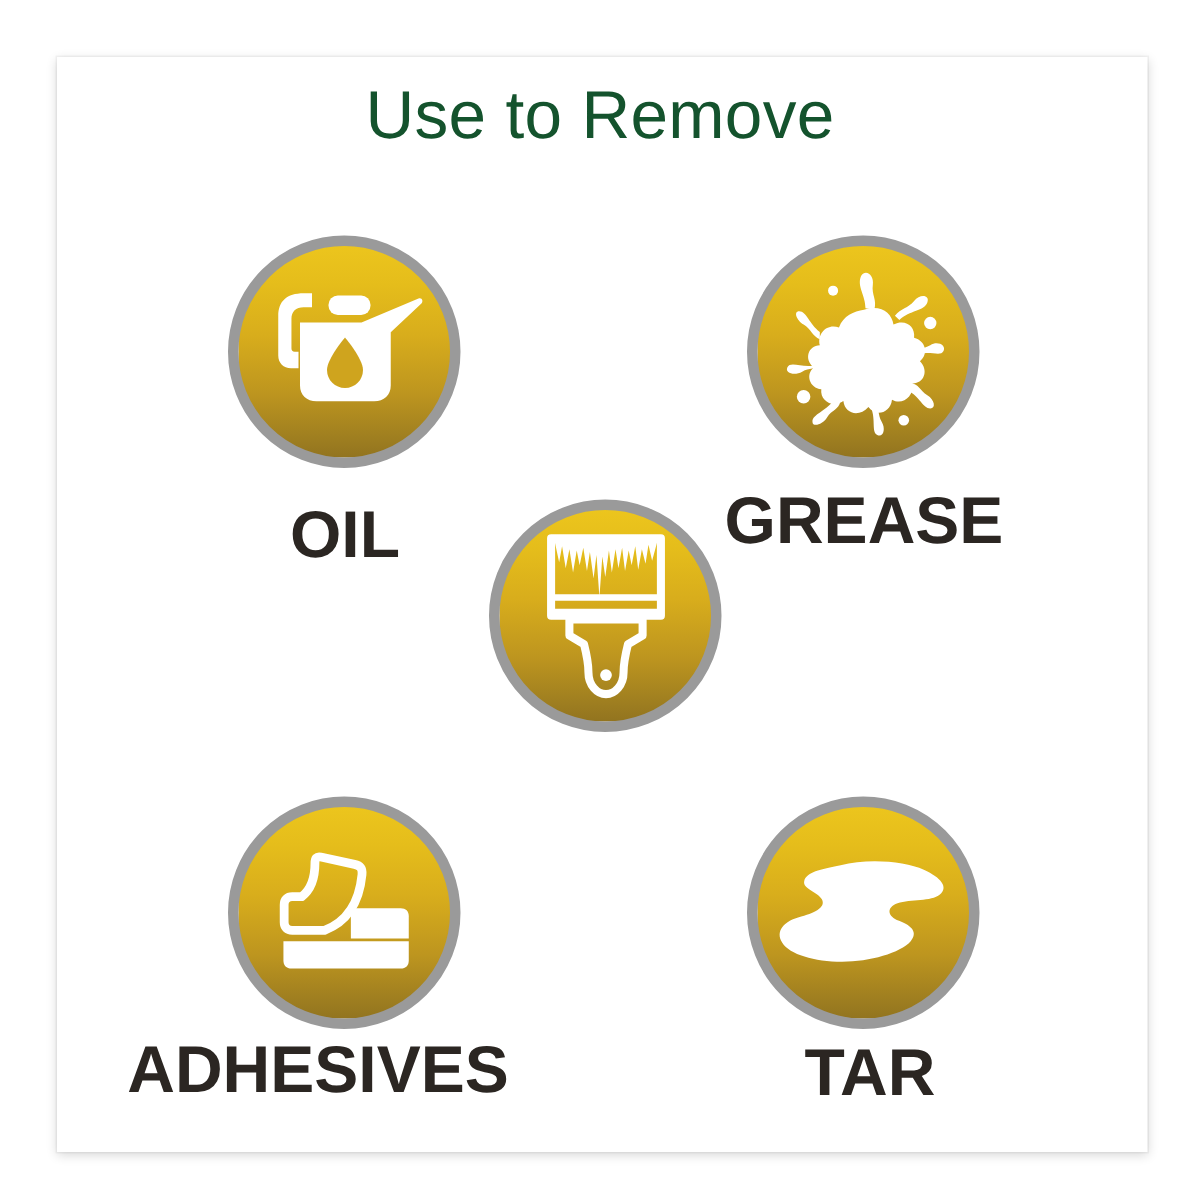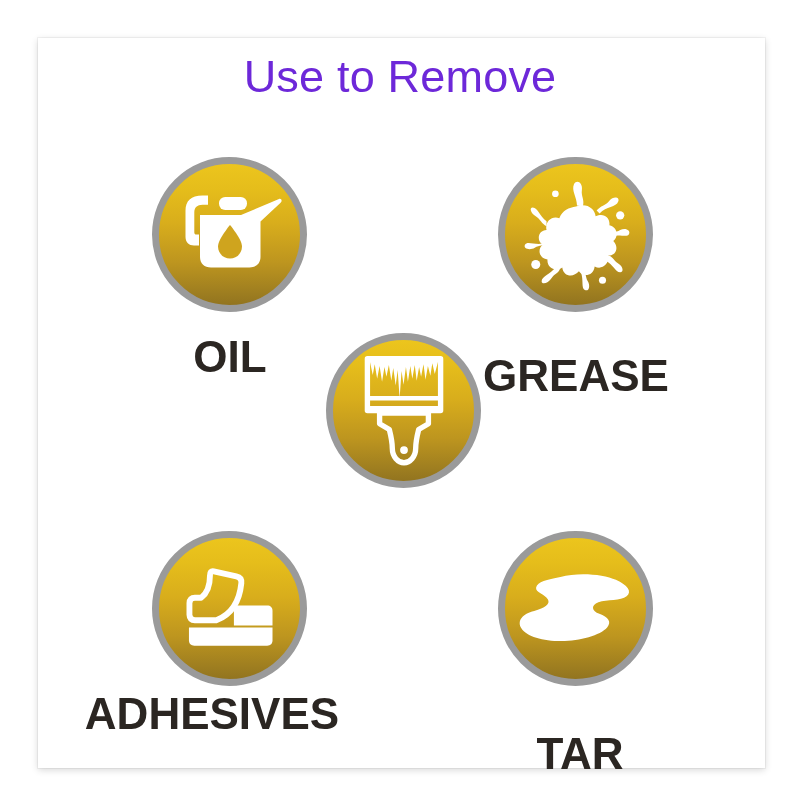--- a/index.html
+++ b/index.html
@@ -35,21 +35,21 @@
 
   .title {
     position: absolute;
     left: 0;
     top: 54px;
     width: 800px;
     text-align: center;
     font-size: 45px;
     font-weight: 400;
     letter-spacing: 0.2px;
-    color: #6d28d9;
+    color: #14532d;
     line-height: 1;
   }
 
   
   .badge {
     position: absolute;
     border-radius: 50%;
     background:
       linear-gradient(180deg,
         #ecc51d 0%,
@@ -78,24 +78,24 @@
   }
 
   
   .badge-oil       { left: 152px; top: 157px; width: 155px; height: 155px; }
   .badge-grease    { left: 498px; top: 157px; width: 155px; height: 155px; }
   .badge-paint     { left: 326px; top: 333px; width: 155px; height: 155px; }
   .badge-adhesives { left: 152px; top: 531px; width: 155px; height: 155px; }
   .badge-tar       { left: 498px; top: 531px; width: 155px; height: 155px; }
 
   .label-oil       { left: 120px; top: 335px; width: 220px; text-align: center; }
-  .label-grease    { left: 460px; top: 354px; width: 232px; }
+  .label-grease    { left: 460px; top: 326px; width: 232px; }
   .label-paint     { left: 300px; top: 516px; width: 208px; }
   .label-adhesives { left: 32px;  top: 692px; width: 360px; }
-  .label-tar       { left: 470px; top: 732px; width: 220px; }
+  .label-tar       { left: 470px; top: 694px; width: 220px; }
 </style>
 </head>
 <body>
 
 <div id="poster">
 
   <div class="card"></div>
 
   <div class="title">Use to Remove</div>
 

